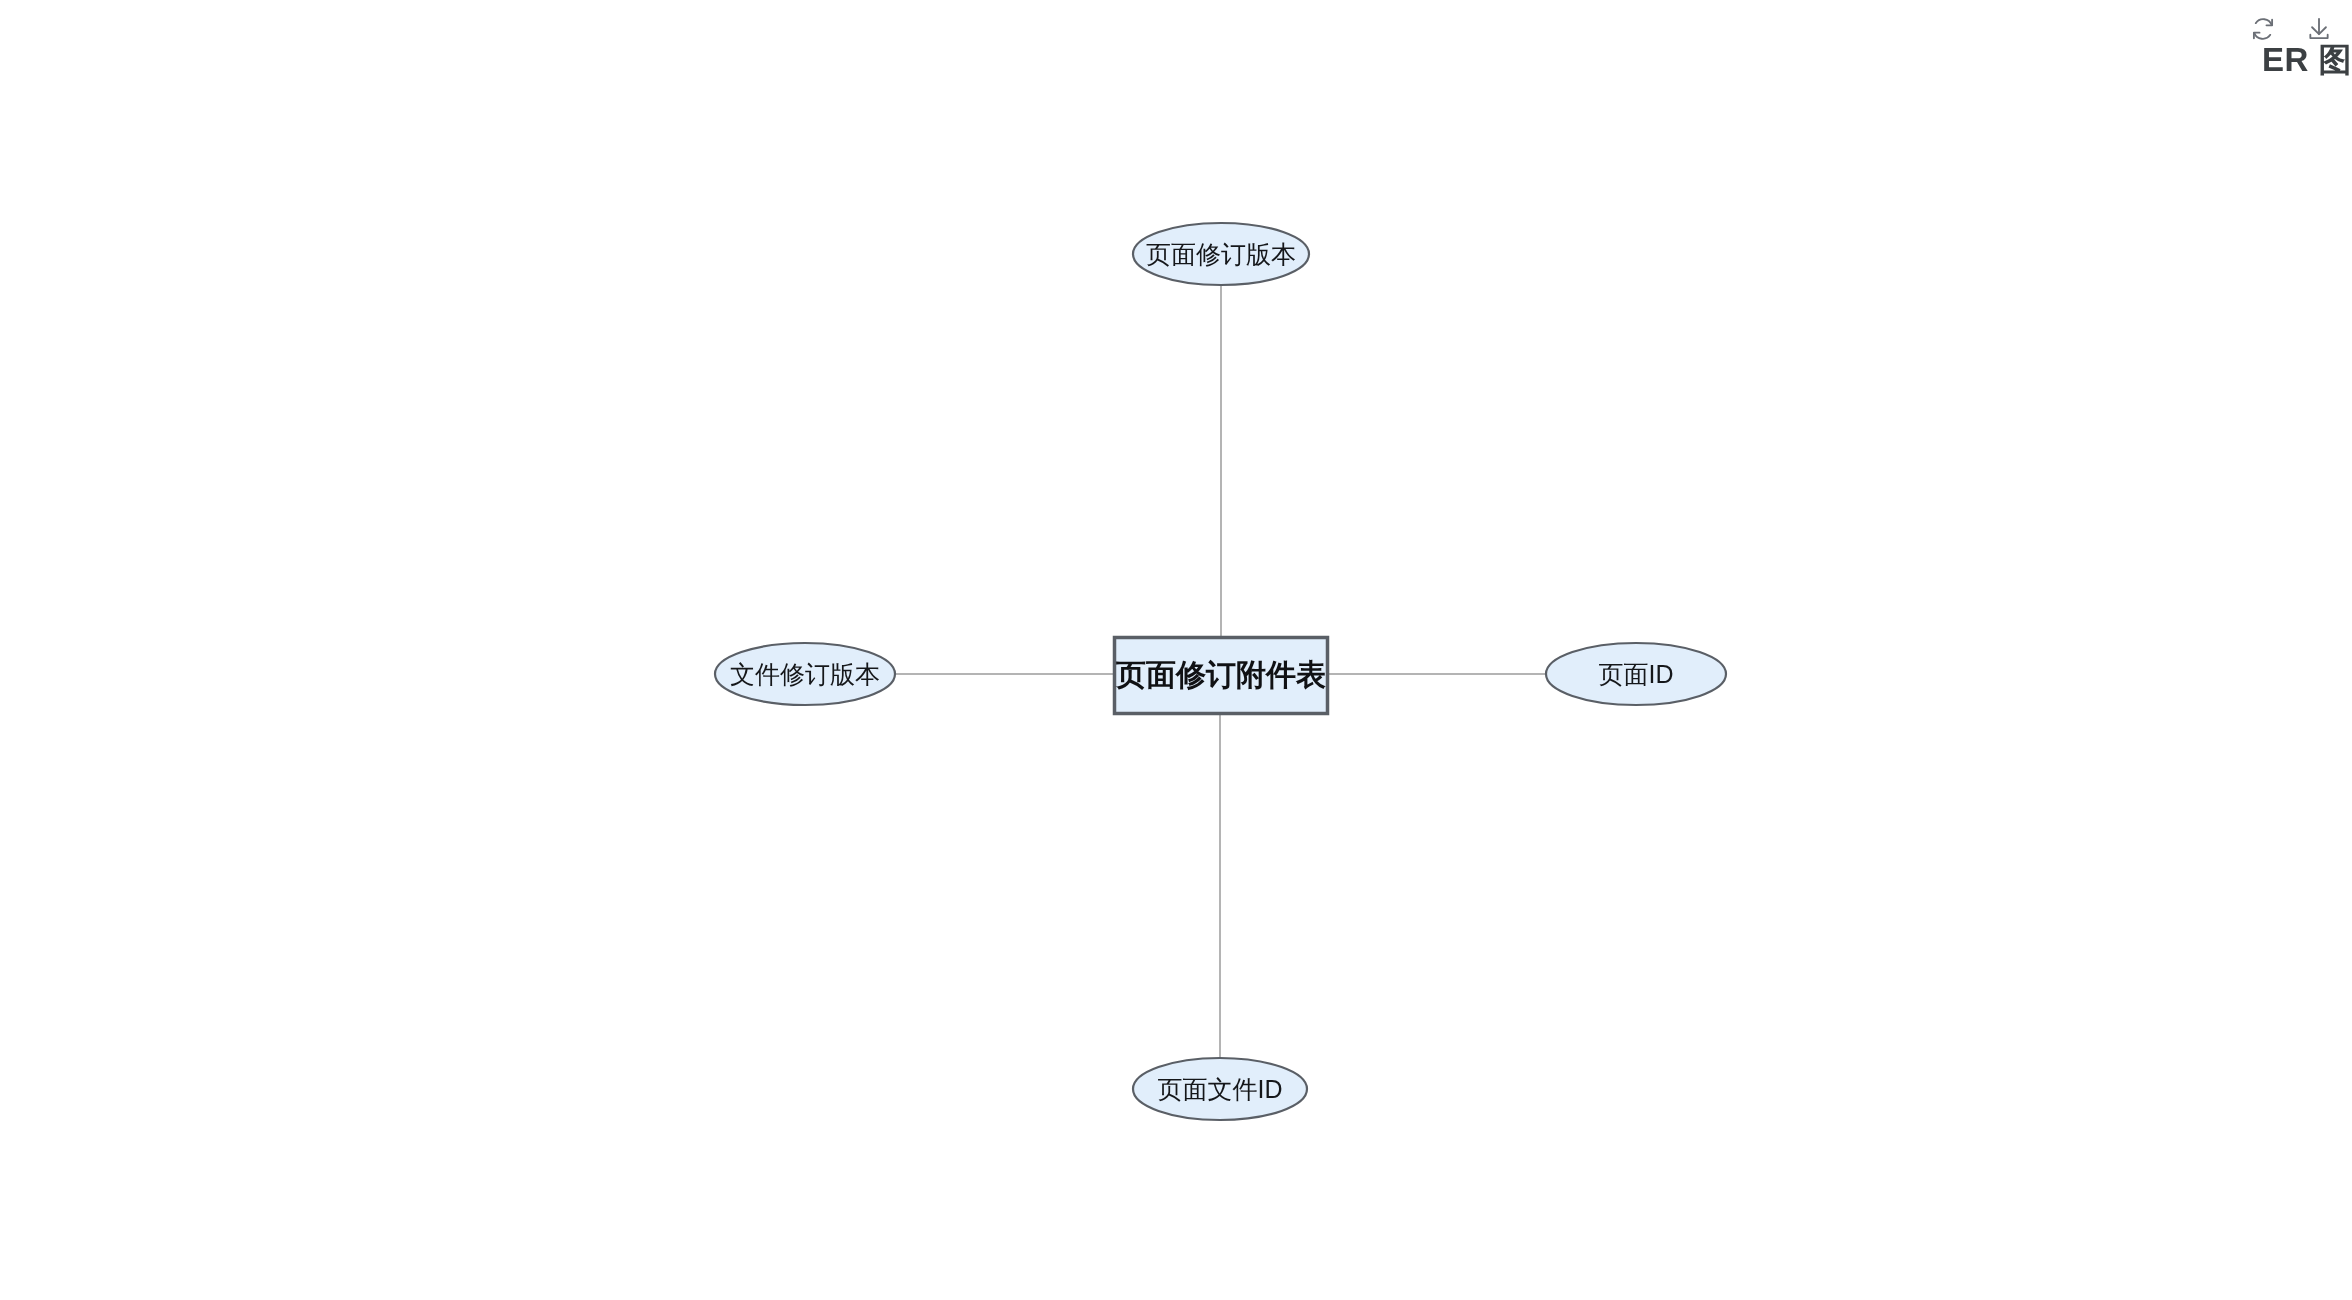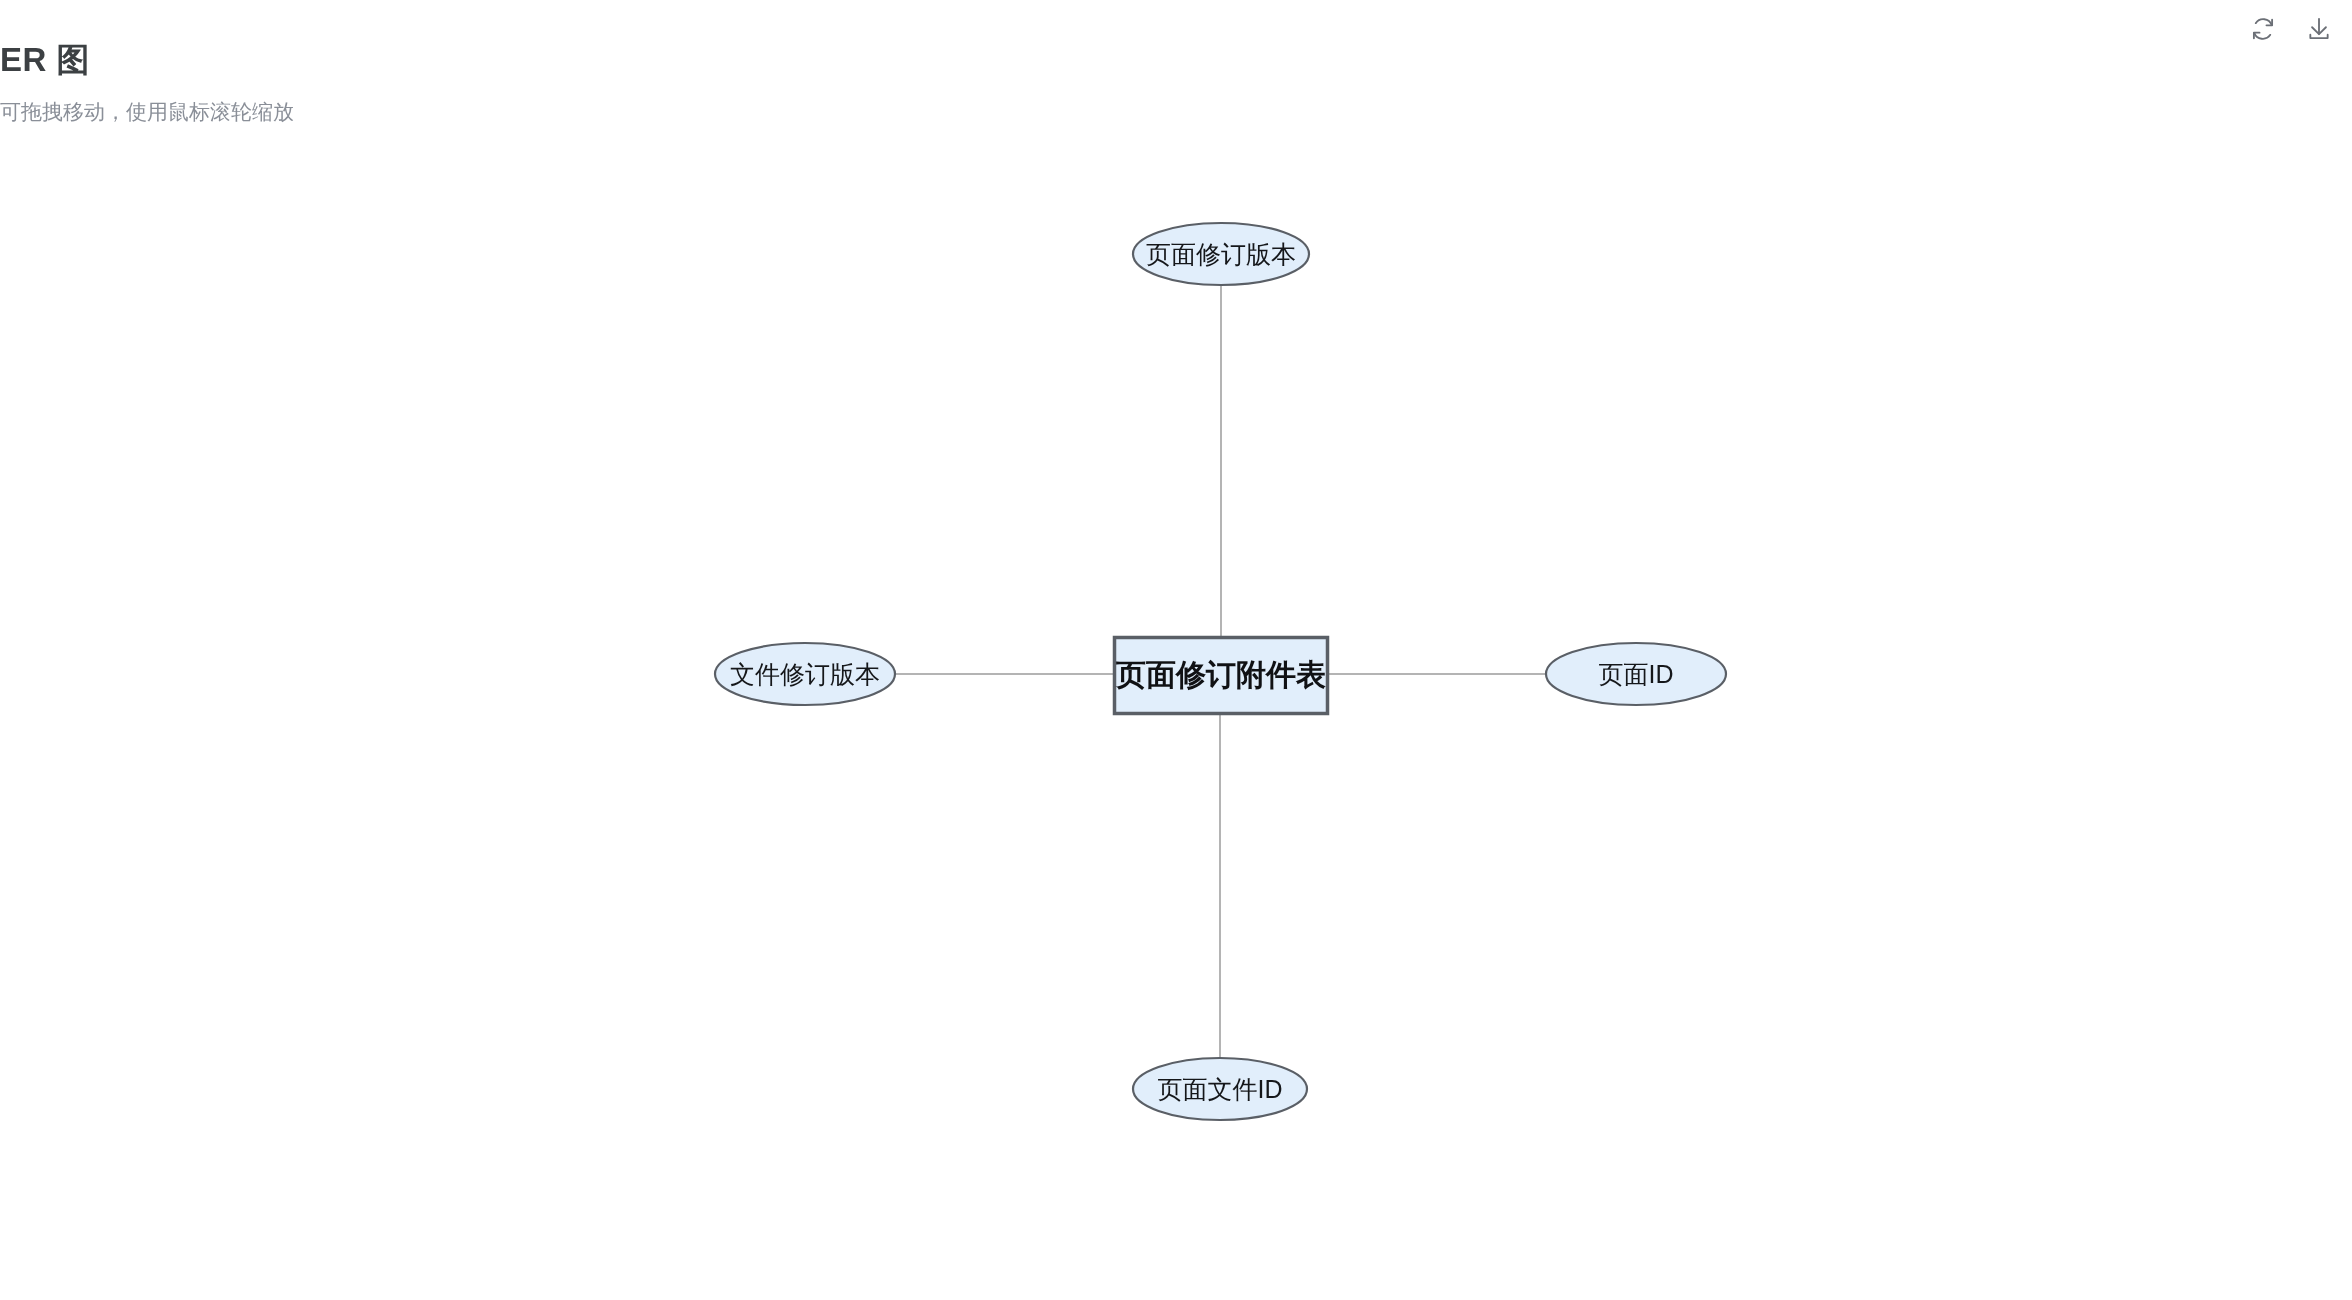--- a/index.html
+++ b/index.html
@@ -39,21 +39,21 @@
   .tool-btn svg {
     display: block;
   }
 
   
   #header {
     position: absolute;
     top: 0;
     left: 0;
     width: 2352px;
-    text-align: left;
+    text-align: right;
     z-index: 10;
   }
   #page-title {
     margin: 0;
     padding-top: 40px;
     font-size: 33px;
     font-weight: bold;
     color: #3c4043;
     letter-spacing: 0.5px;
     line-height: 1.2;
@@ -136,21 +136,20 @@
         <line x1="12" y1="2.6" x2="12" y2="16.4"></line>
         <polyline points="5.6 10.4 12 16.8 18.4 10.4"></polyline>
         <polyline points="4 17.2 4 20.4 20 20.4 20 17.2"></polyline>
       </svg>
     </span>
   </button>
 </div>
 
 <div id="header">
   <h1 id="page-title">ER 图</h1>
-  <p id="page-subtitle">可拖拽移动，使用鼠标滚轮缩放</p>
 </div>
 
 <div id="er-canvas">
   <svg id="er-svg" width="2352" height="1300" viewBox="0 0 2352 1300">
 
     <g>
       <line class="edge-line" x1="1221" y1="285" x2="1221" y2="675"></line>
       <line class="edge-line" x1="1220" y1="675" x2="1220" y2="1058"></line>
       <line class="edge-line" x1="895" y1="674" x2="1221" y2="674"></line>
       <line class="edge-line" x1="1327" y1="674" x2="1546" y2="674"></line>

